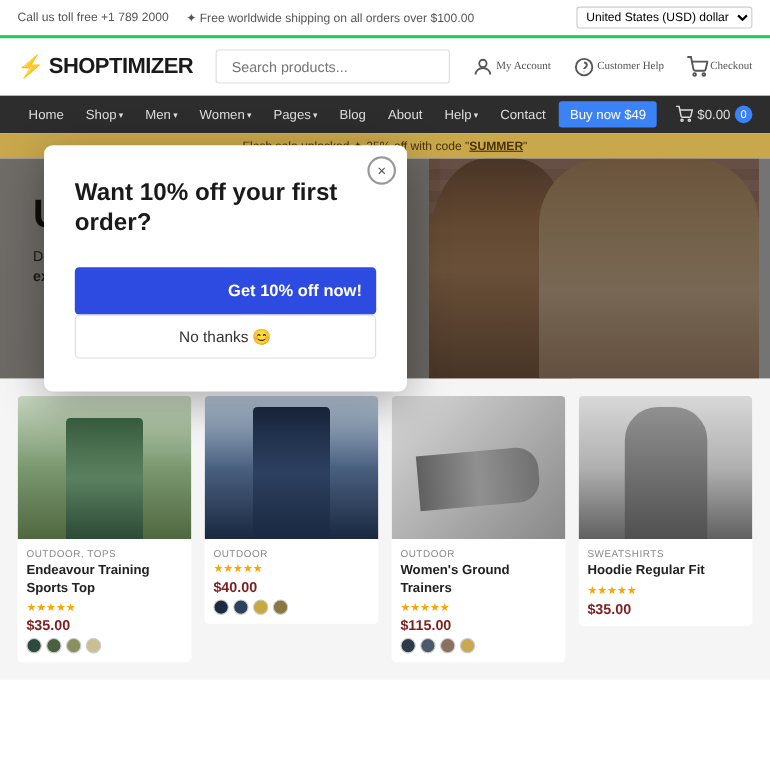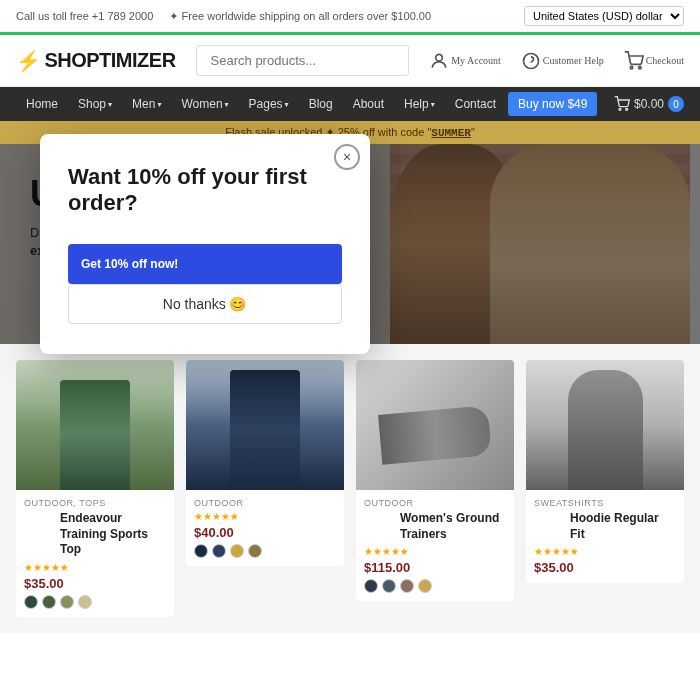--- a/index.html
+++ b/index.html
@@ -123,21 +123,21 @@
     }
 
     
     .promo-bar {
       background: #c9a84c;
       text-align: center;
       padding: 5px;
       font-size: 11px;
       color: #4a3200;
     }
-    .promo-bar a { color: #4a3200; font-weight: 600; text-decoration: underline; font-family: Liberation Mono, monospace; }
+    .promo-bar a { color: #4a3200; font-weight: 600; text-decoration: underline; }
 
     
     .hero {
       position: relative;
       height: 200px;
       overflow: hidden;
       background: #e8e8e8;
     }
     .hero-text {
       position: absolute;
@@ -206,27 +206,27 @@
       font-size: 13px;
       color: #555;
       line-height: 1.5;
       margin-bottom: 20px;
     }
     .popup-cta-btn {
       display: block;
       width: 100%;
       background: #2d4be0;
       color: #fff;
-      font-size: 12px;
+      font-size: 15px;
       font-weight: 600;
       padding: 13px;
       border: none;
       border-radius: 4px;
       cursor: pointer;
-      text-align: left;
+      text-align: right;
     }
     .popup-no-thanks {
       display: block;
       width: 100%;
       background: #fff;
       color: #333;
       font-size: 14px;
       padding: 11px;
       border: 1px solid #ddd;
       border-radius: 4px;
@@ -261,21 +261,20 @@
       text-transform: uppercase;
       letter-spacing: 0.5px;
       margin-bottom: 3px;
     }
     .product-name {
       font-size: 12px;
       font-weight: 600;
       color: #222;
       margin-bottom: 4px;
       line-height: 1.3;
-      margin-left: 36px;
     }
     .product-stars {
       color: #ffa500;
       font-size: 10px;
       margin-bottom: 3px;
     }
     .product-price {
       font-size: 13px;
       font-weight: 700;
       color: #7f1d1d;

